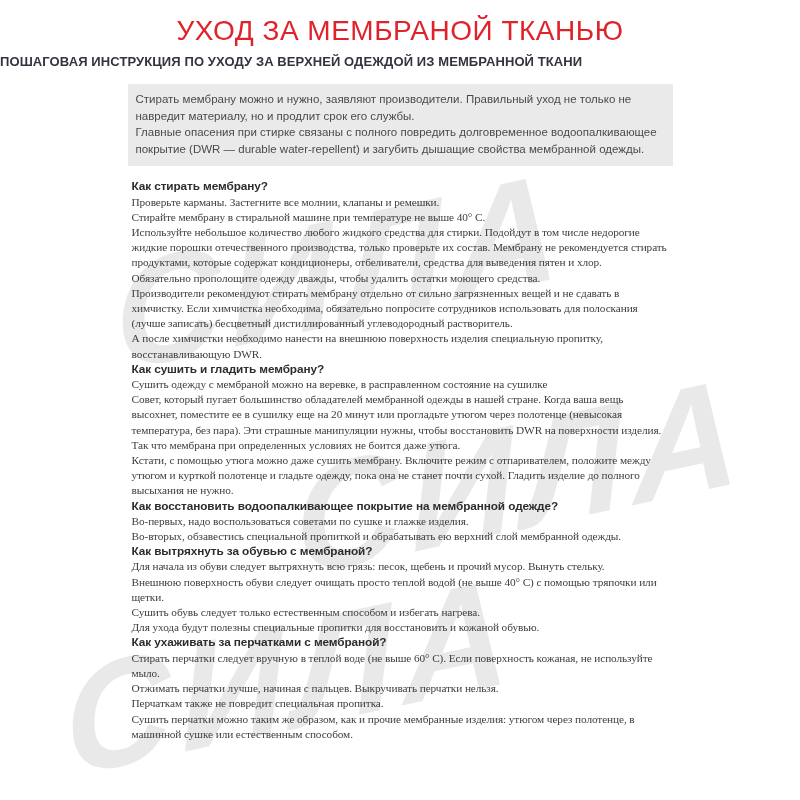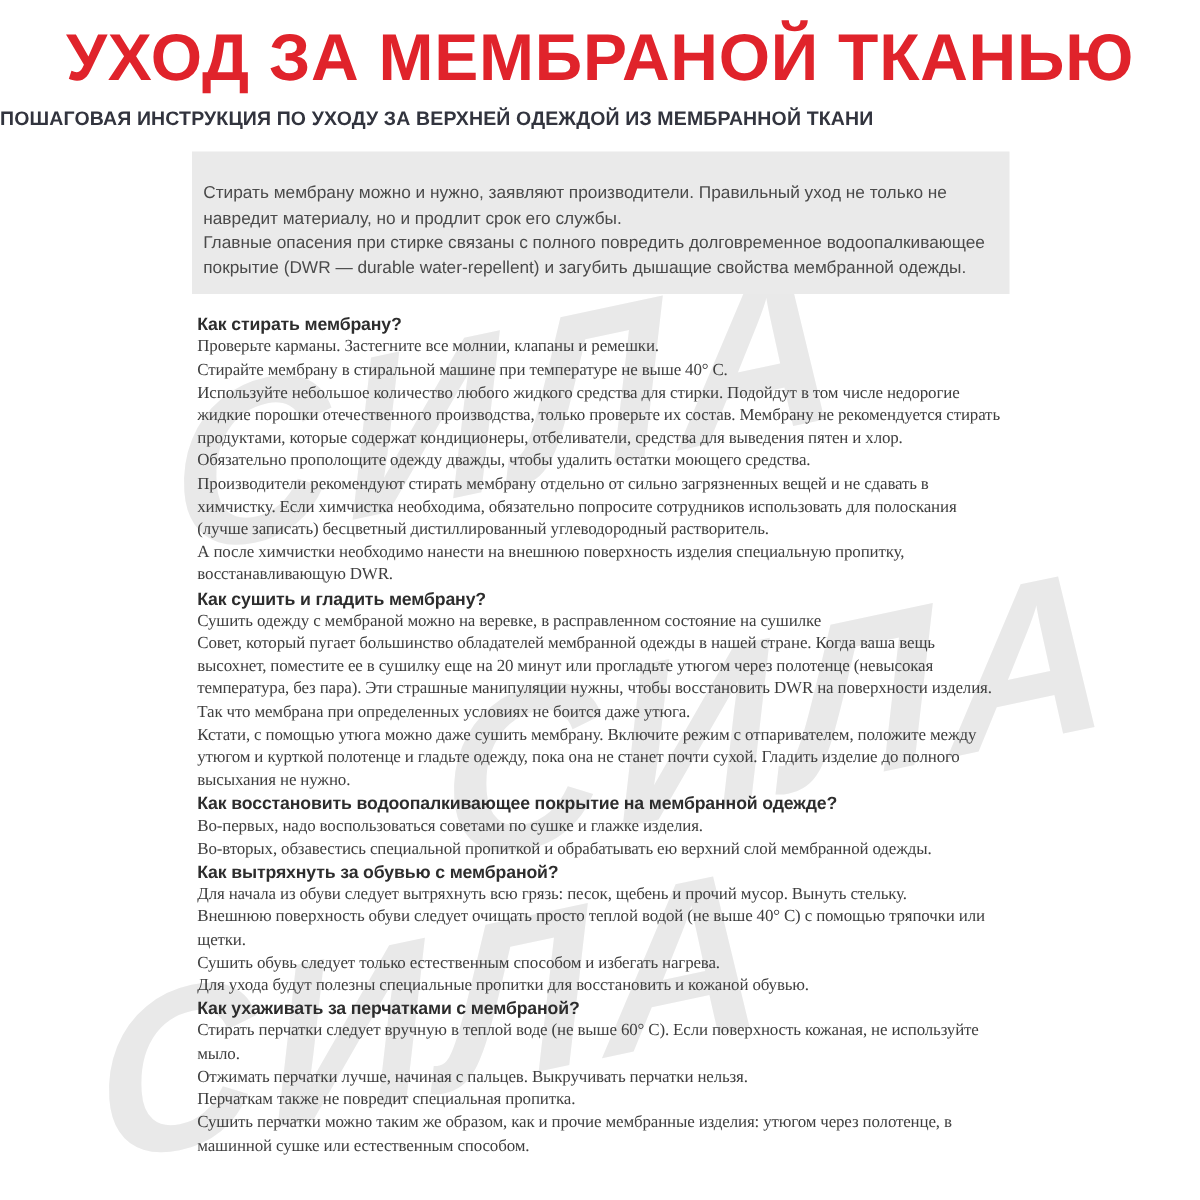--- a/index.html
+++ b/index.html
@@ -43,39 +43,39 @@
   .wm2{left:290px;top:390px;}
   .wm3{left:60px;top:590px;}
   .layer-content{
     position:relative;
     z-index:1;
   }
   .title{
     margin:16px 0 0 0;
     text-align:center;
     color:var(--title-red);
-    font-size:44px;
-    font-weight:700;
+    font-size:28px;
+    font-weight:400;
     letter-spacing:0.5px;
     line-height:1.05;
   }
   .subtitle{
     margin:9px 0 0 0;
     text-align:left;
     color:var(--subtitle-dark);
     font-size:13px;
     font-weight:700;
     letter-spacing:0.1px;
   }
   .intro{
     box-sizing:border-box;
     width:545px;
     margin:15px auto 0 auto;
     background:var(--intro-bg);
-    padding:20px 10px 9px 8px;
+    padding:7px 10px 9px 8px;
     color:var(--intro-text);
     font-size:11.5px;
     line-height:16.5px;
   }
   .intro p{margin:0;}
   .content{
     width:537px;
     margin:13px auto 0 auto;
     color:var(--body-text);
     font-size:11.3px;

